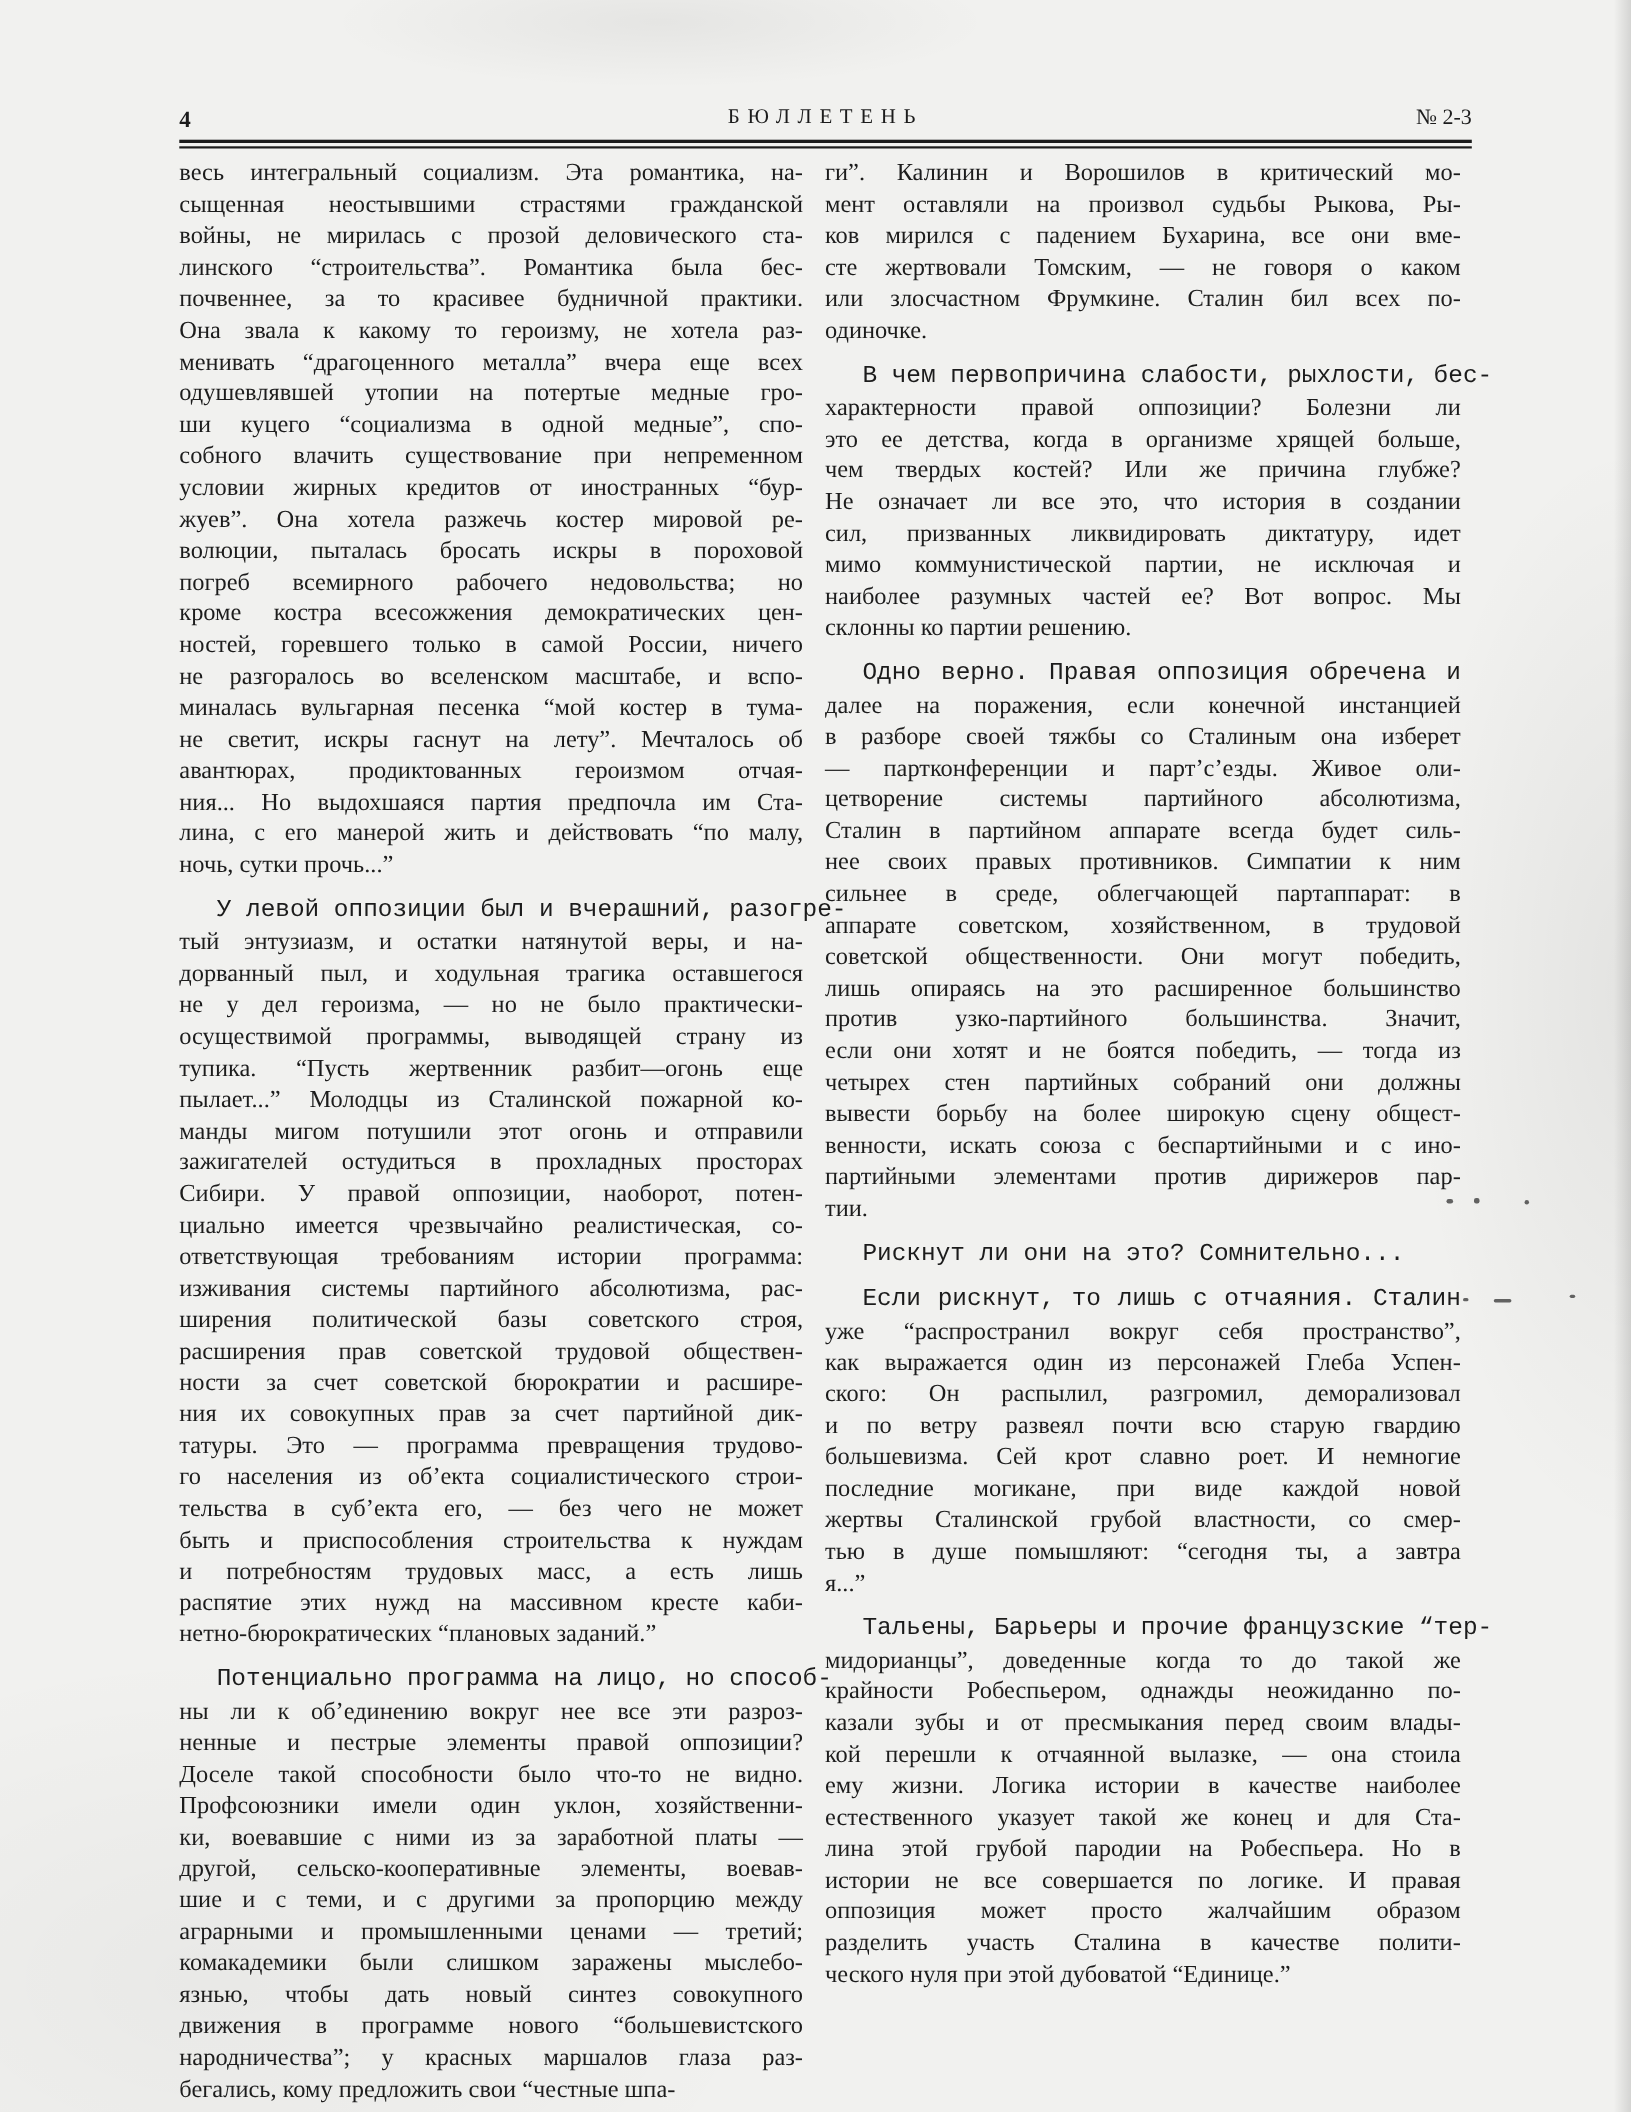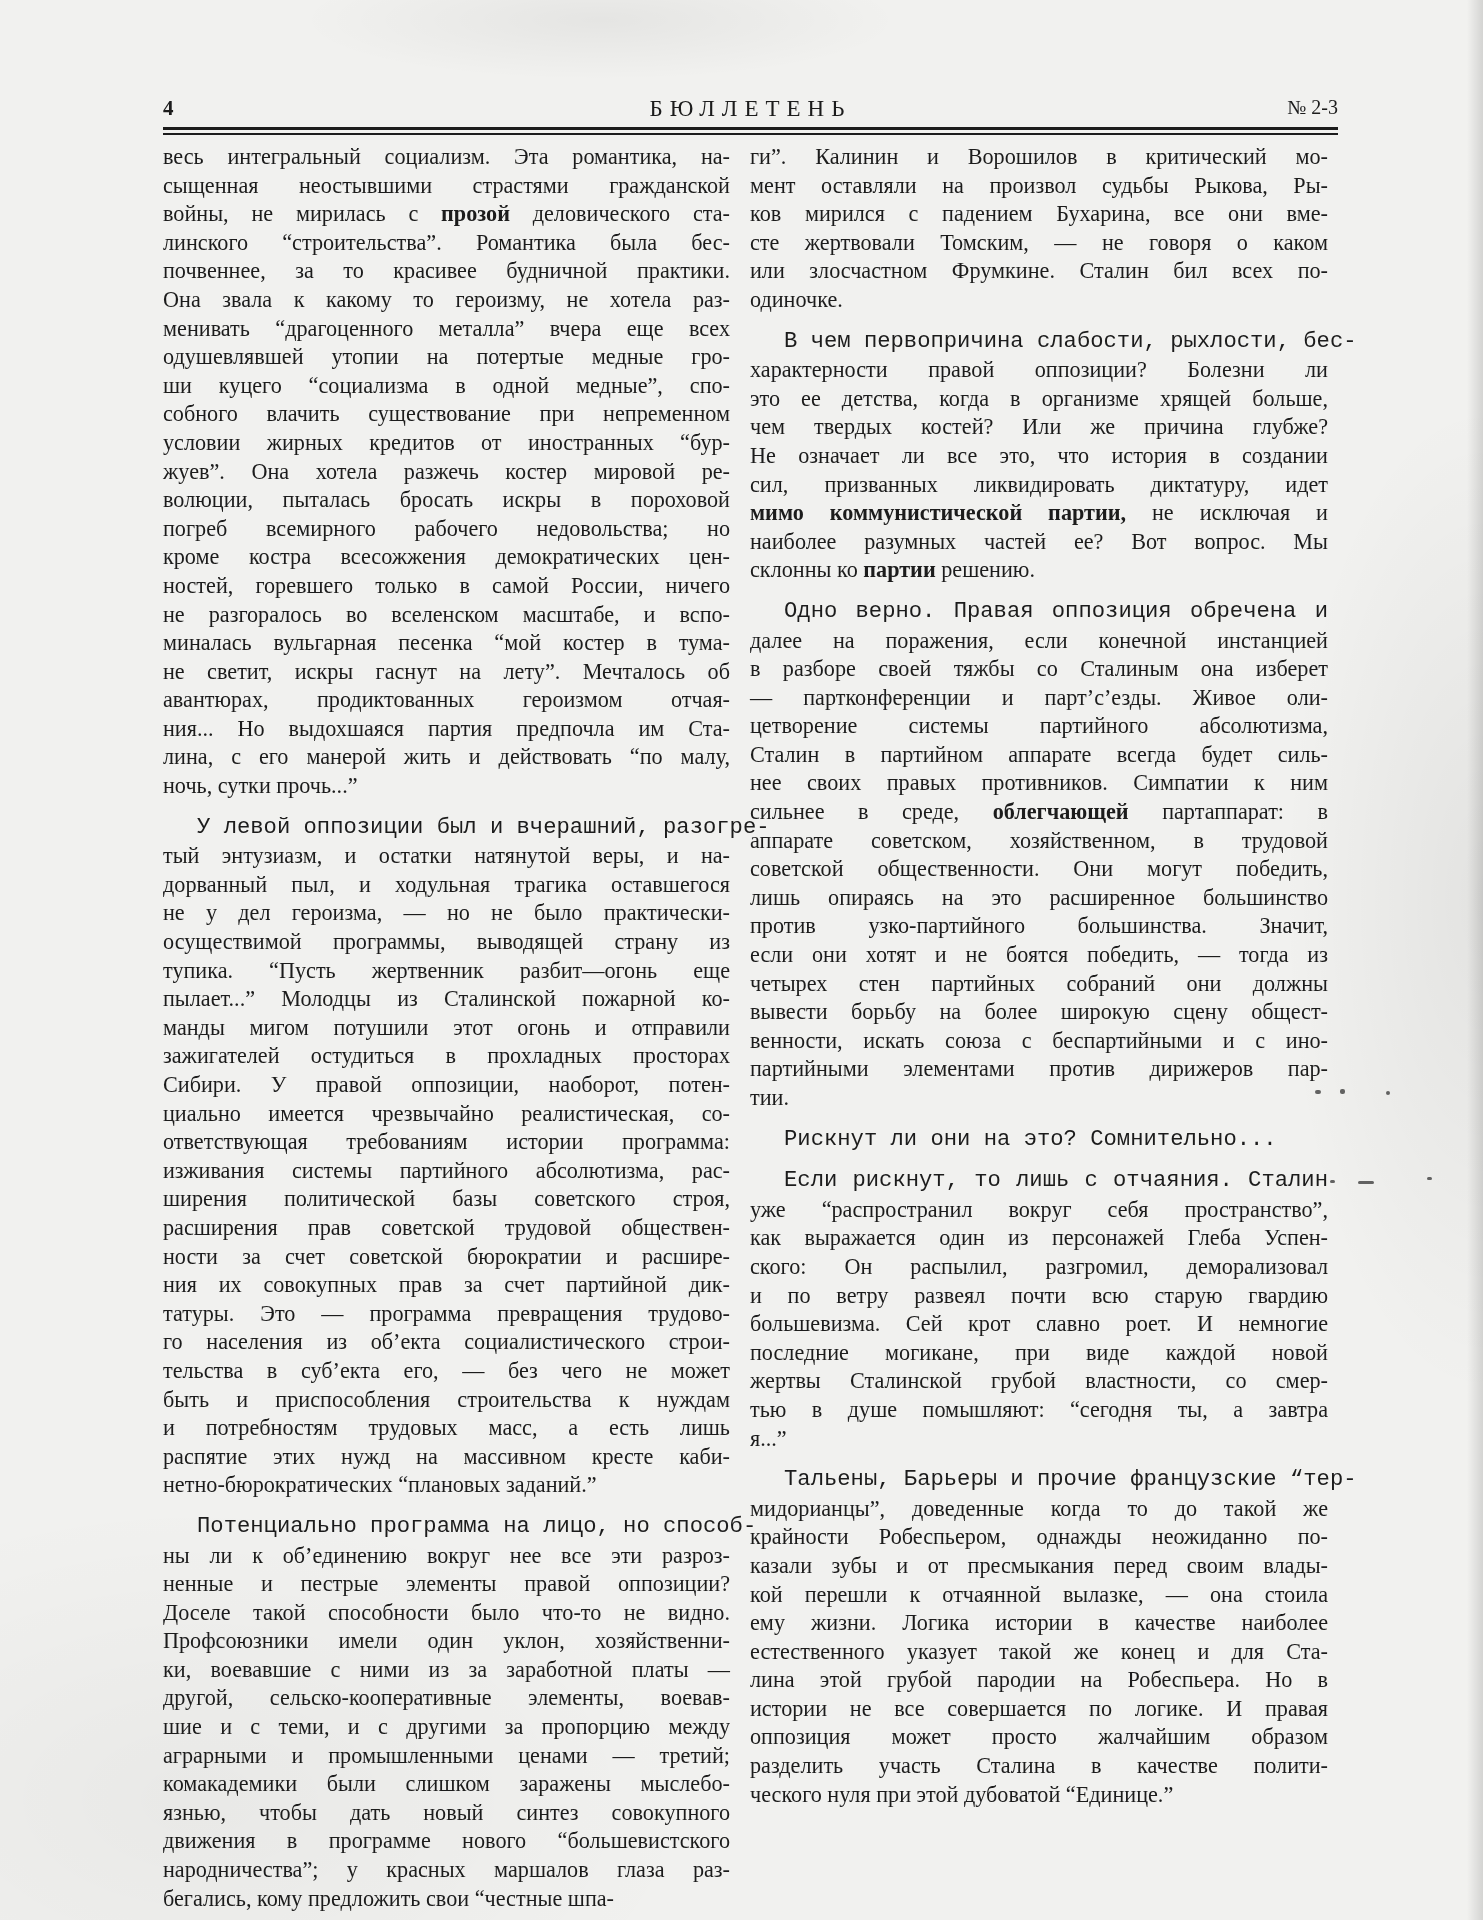--- a/index.html
+++ b/index.html
@@ -22,21 +22,21 @@
     }
     .header {
       position: absolute; left: 163px; top: 96px; width: 1175px; height: 30px;
     }
     .header .page-num {
       position: absolute; left: 0; top: 0;
       font-size: 21px; font-weight: bold;
     }
     .header .title {
       position: absolute; left: 0; right: 0; top: 0; text-align: center;
-      font-size: 23px; letter-spacing: 7px;
+      font-size: 19px; letter-spacing: 7px;
     }
     .header .issue {
       position: absolute; right: 0; top: 0;
       font-size: 20px;
     }
     .rule {
       position: absolute; left: 163px; width: 1175px; height: 0;
       border-top: 3px solid #1c1c1c;
     }
     .rule.r1 { top: 127px; }
@@ -50,21 +50,21 @@
     .para { margin: 0 0 13px 0; }
     .line {
       display: block;
       text-align: justify;
       text-align-last: justify;
       white-space: nowrap;
       height: 28.6px;
     }
     .line.last { text-align-last: left; }
     .line.indent { padding-left: 34px; font-family: Liberation Mono, monospace; }
-    .line b { font-weight: bold; }
+    .line b { font-weight: normal; }
     .smudge {
       position: absolute; background: #333; border-radius: 2px; opacity: 0.75;
     }
   </style>
 </head>
 <body>
 
 <div class="right-edge"></div>
 
 <div class="header">

